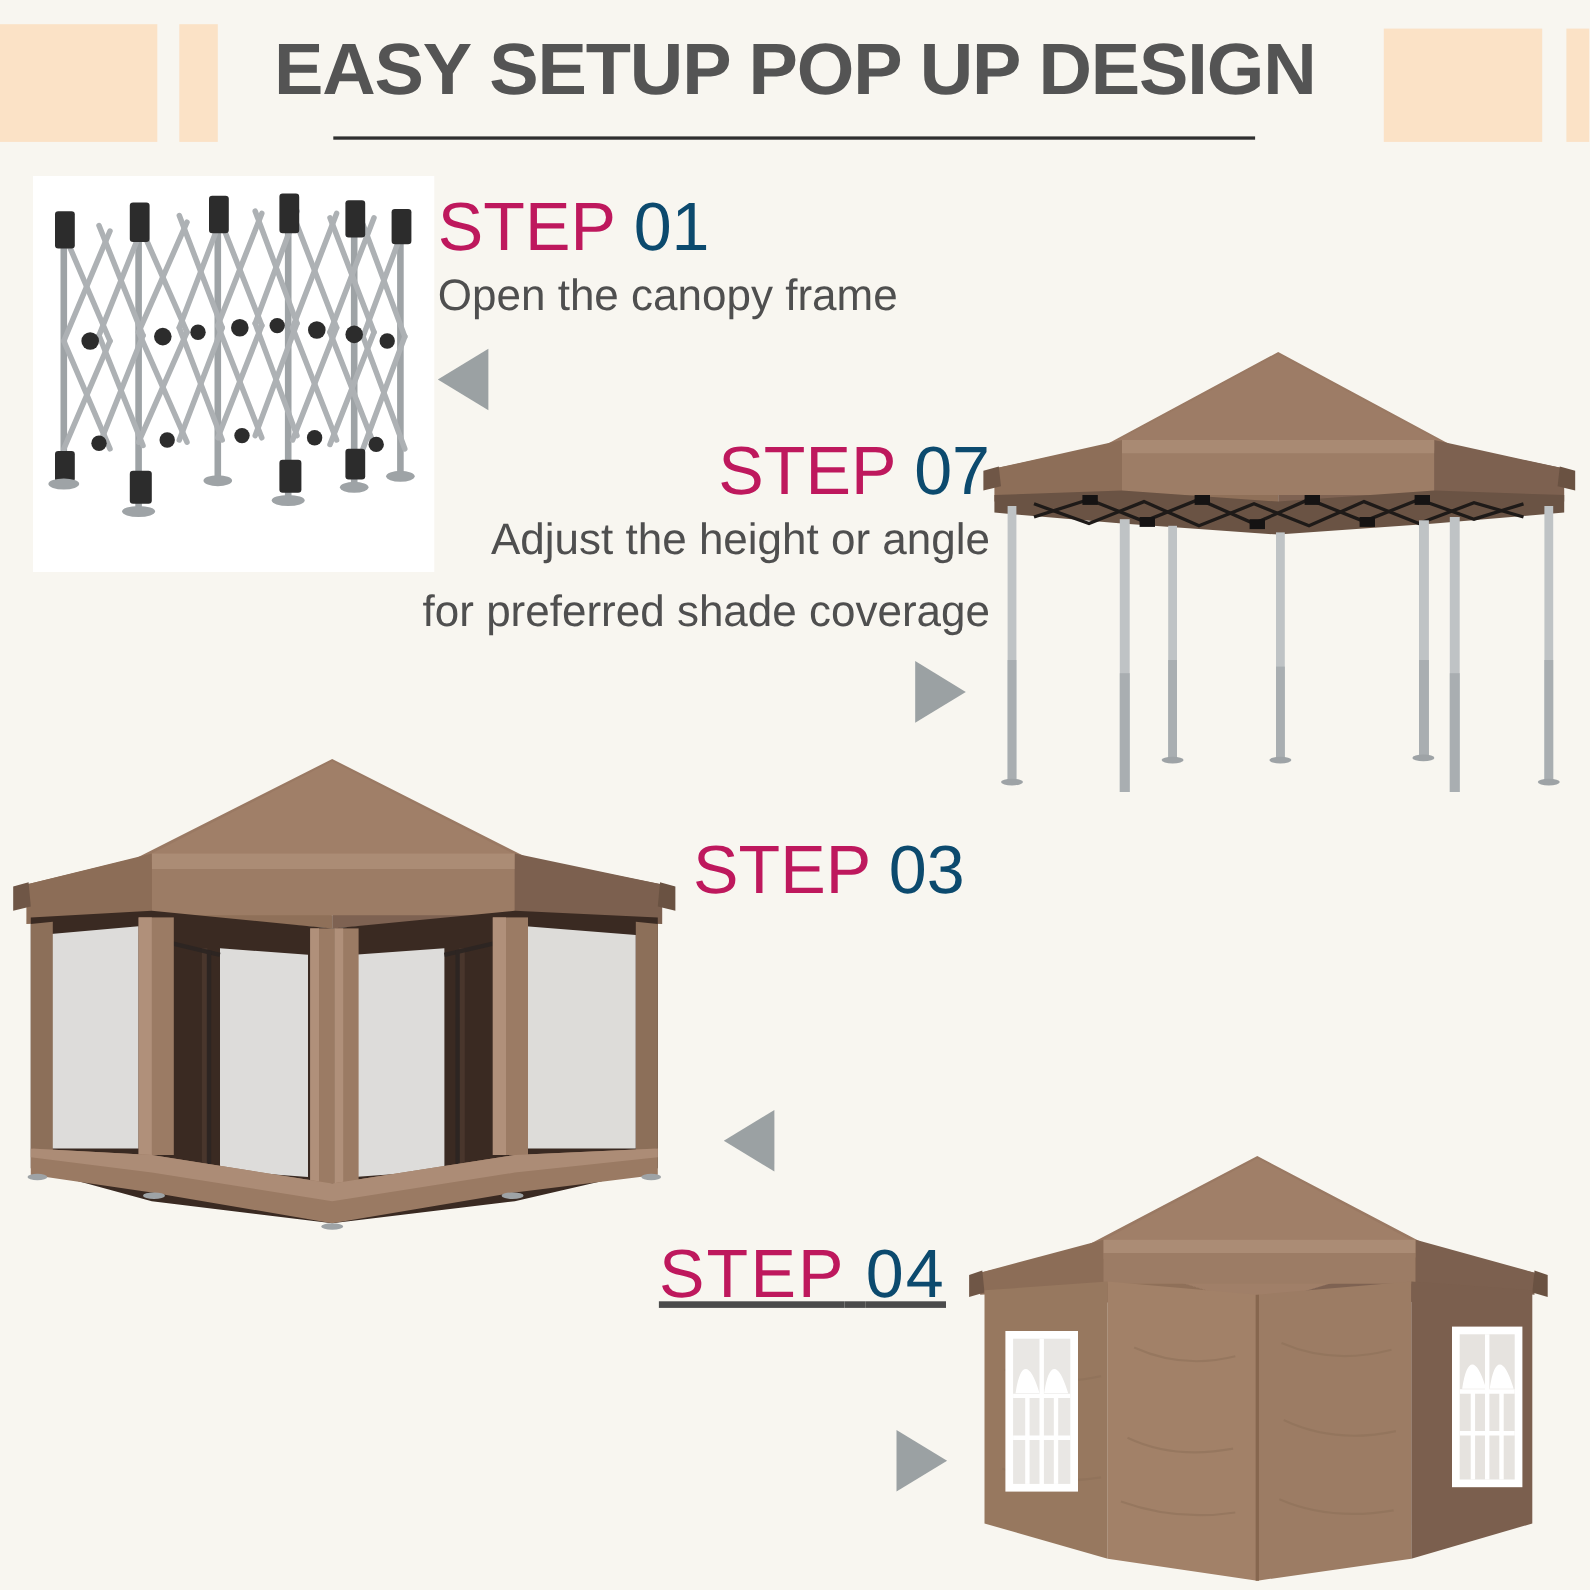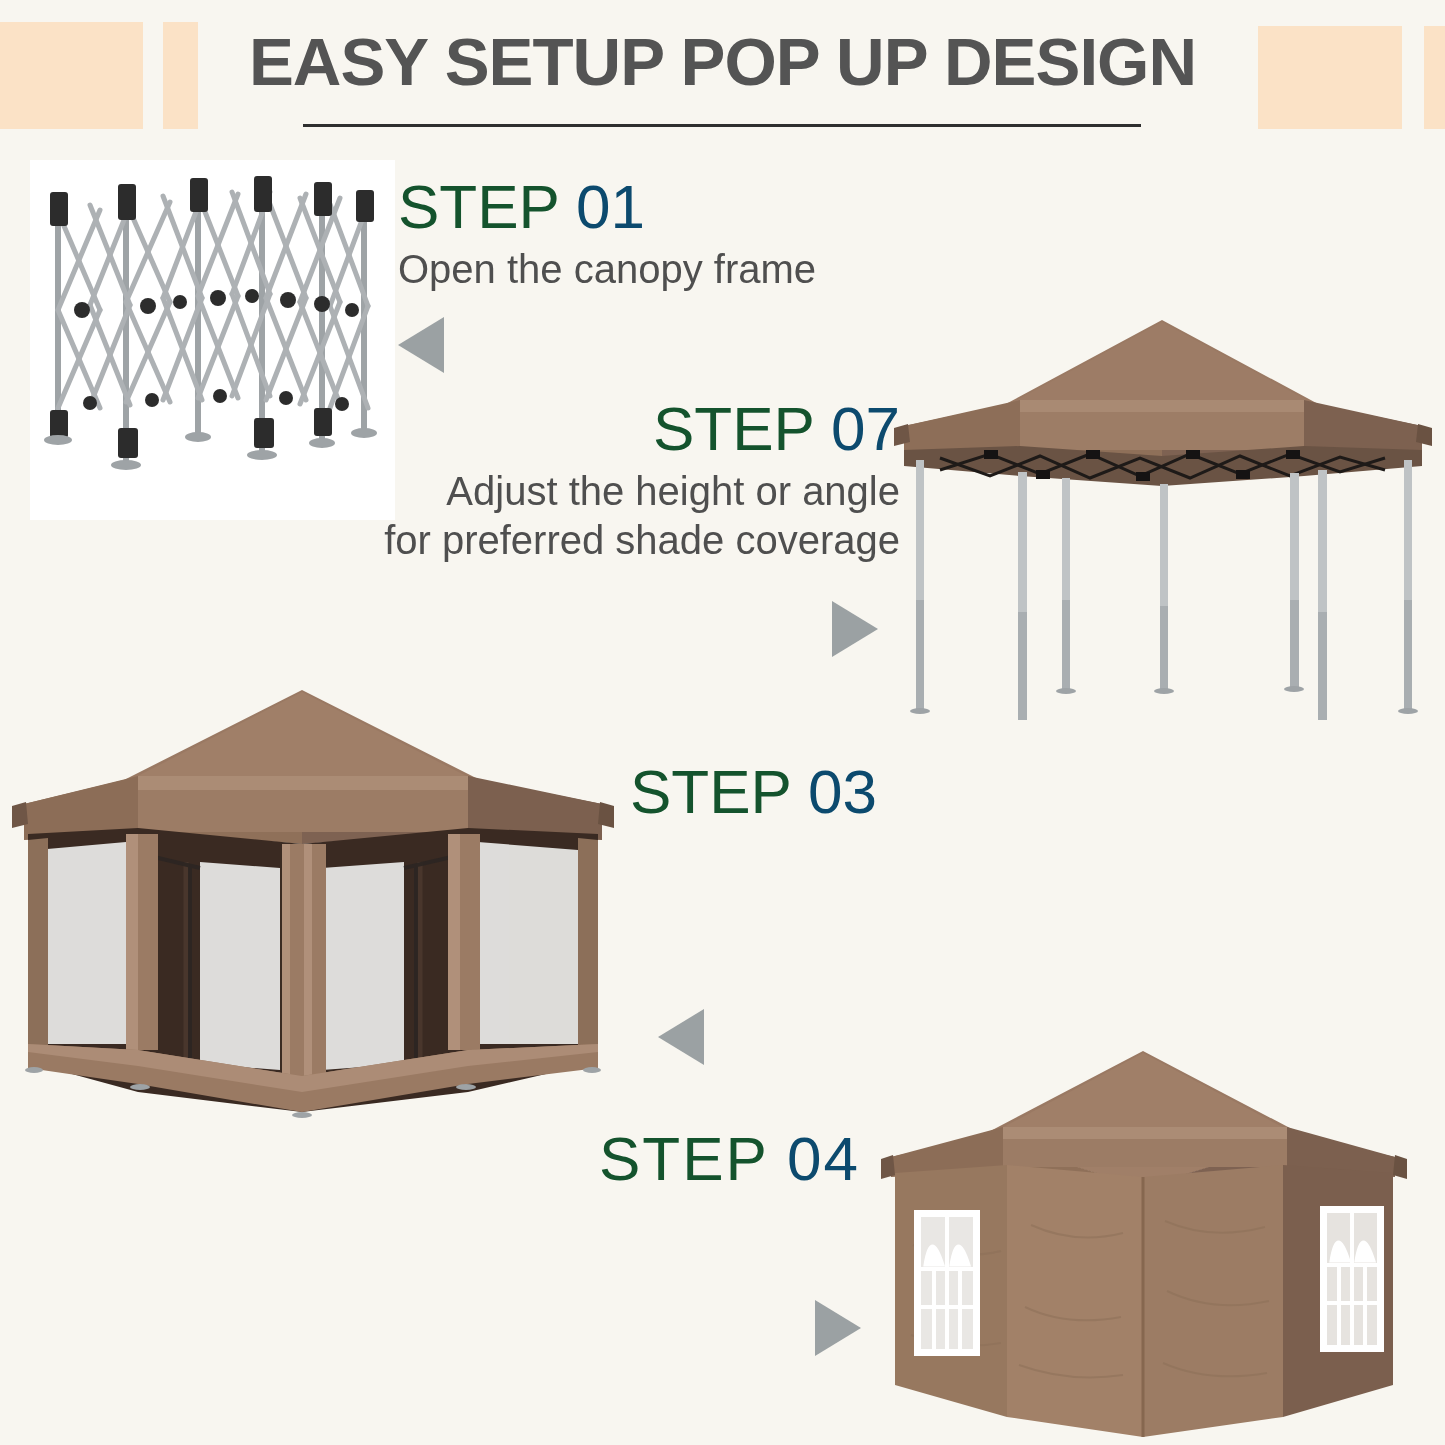--- a/index.html
+++ b/index.html
@@ -30,30 +30,30 @@
     position:absolute;left:303px;top:124px;width:838px;height:3px;
     background:#2f2f2f;
   }
 
   
   .step{position:absolute;color:#4b4b4b;}
   .step .head{
     font-size:62px;font-weight:normal;letter-spacing:0px;line-height:1.0;
     white-space:nowrap;
   }
-  .step .head .word{color:#14532d;}
+  .step .head .word{color:#be185d;}
   .step .head .num{color:#0c4a6e;font-weight:normal;}
   .step .desc{
     font-size:40px;color:#4f4f4f;line-height:1.18;margin-top:8px;white-space:nowrap;
   }
   #step1{left:398px;top:176px;text-align:left;}
   #step2{left:352px;top:398px;width:548px;text-align:right;}
   #step3{left:630px;top:761px;text-align:left;}
   #step4{left:560px;top:1128px;width:300px;text-align:right;}
-  #step4 .head{letter-spacing:2px;}
+  #step4 .head{letter-spacing:2px;text-decoration:underline;}
 
   
   .arrow{position:absolute;width:0;height:0;}
   .arrow.left{
     border-top:28px solid transparent;border-bottom:28px solid transparent;
     border-right:46px solid #9ba1a3;
   }
   .arrow.right{
     border-top:28px solid transparent;border-bottom:28px solid transparent;
     border-left:46px solid #9ba1a3;
@@ -183,21 +183,21 @@
     <div class="desc">Open the canopy frame</div>
   </div>
   <div class="arrow left" id="arrow1"></div>
 
   <div class="step" id="step2">
     <div class="head">
       <span class="word">STEP</span>
       <span class="num">07</span>
     </div>
     <div class="desc">Adjust the height or angle</div>
-    <div class="desc" style="margin-top:2px">for preferred shade coverage</div>
+    <div class="desc" style="margin-top:18px">for preferred shade coverage</div>
   </div>
   <div class="arrow right" id="arrow2"></div>
 
   <div class="art" id="art2">
     <svg viewBox="0 0 565 420" width="565" height="420">
 
       <polygon points="282,20 440,105 440,130 282,60 124,130 124,105" fill="#9a7963"></polygon>
       <polygon points="282,22 438,106 282,150 126,106" fill="#9d7c66"></polygon>
       <polygon points="124,105 282,150 282,160 24,140 24,126" fill="#8f7059"></polygon>
       <polygon points="440,105 282,150 282,160 542,140 542,126" fill="#7e6252"></polygon>

